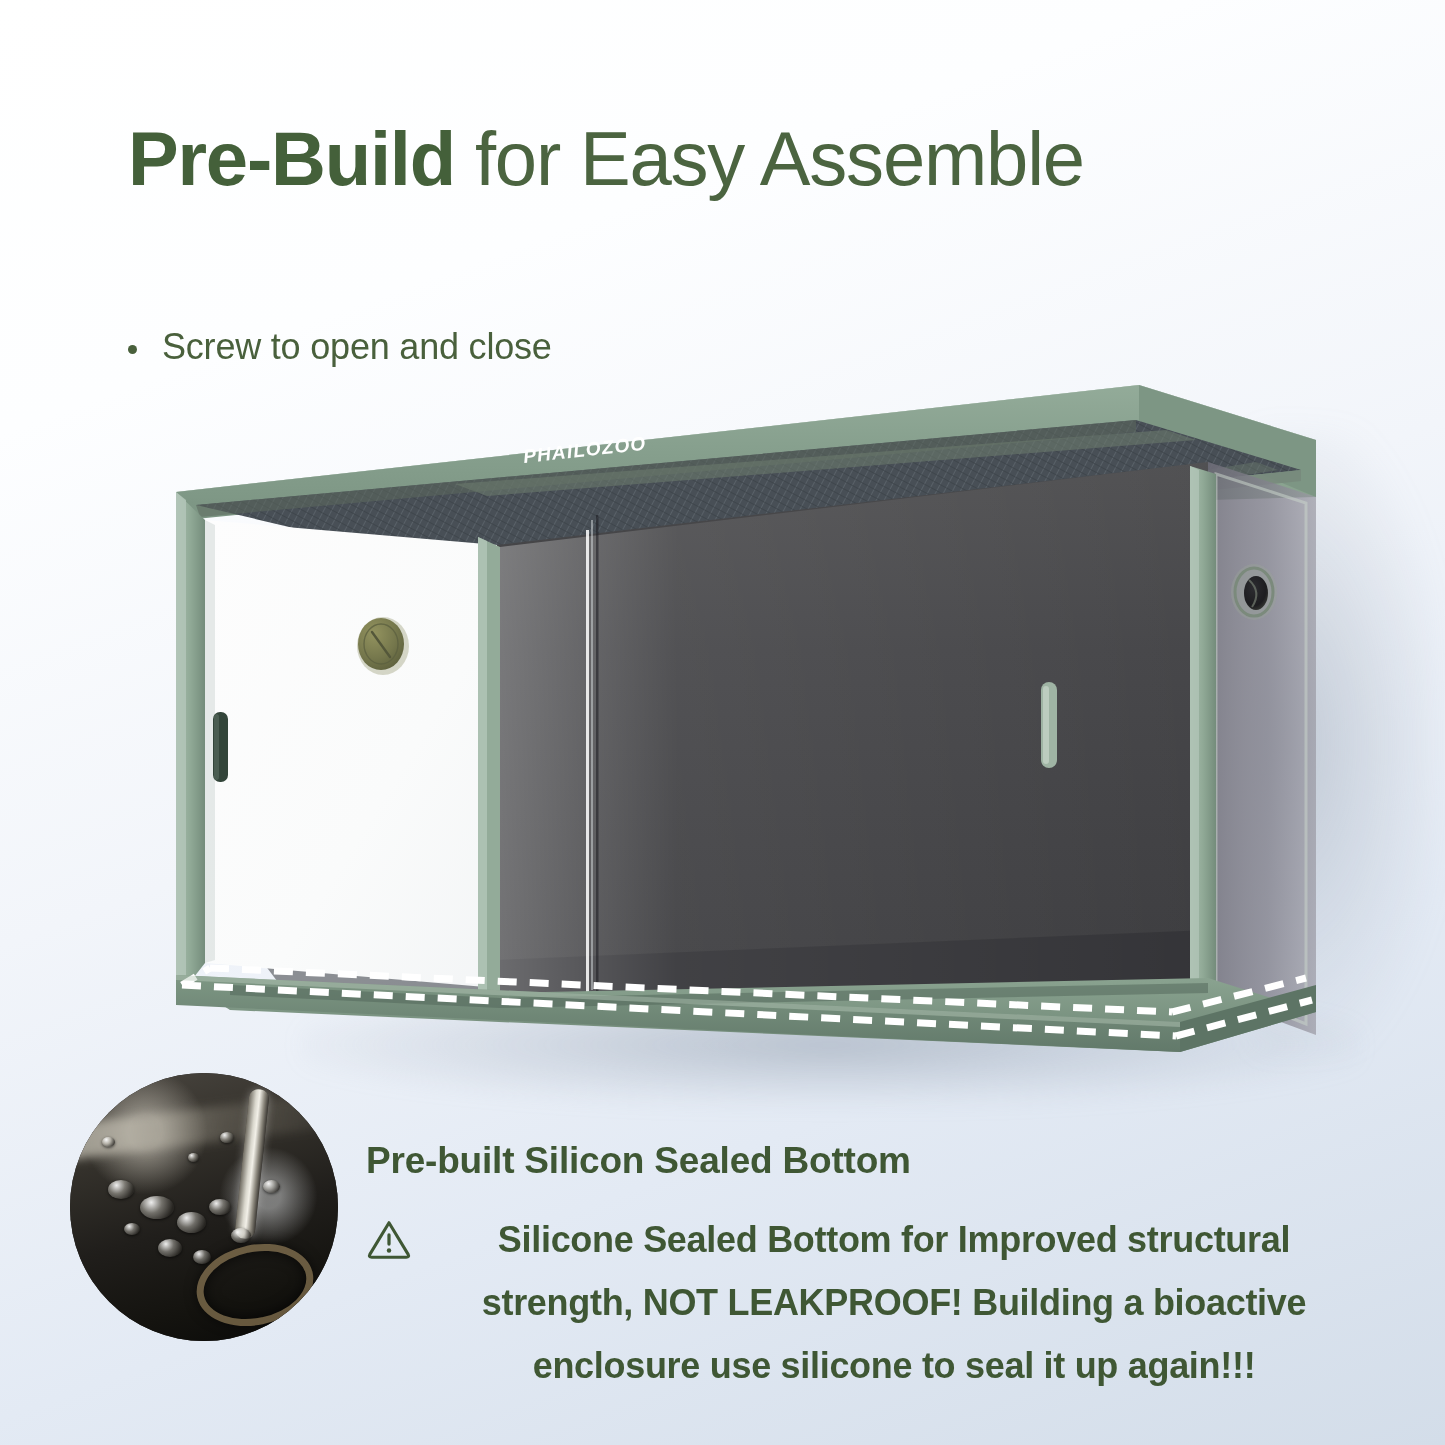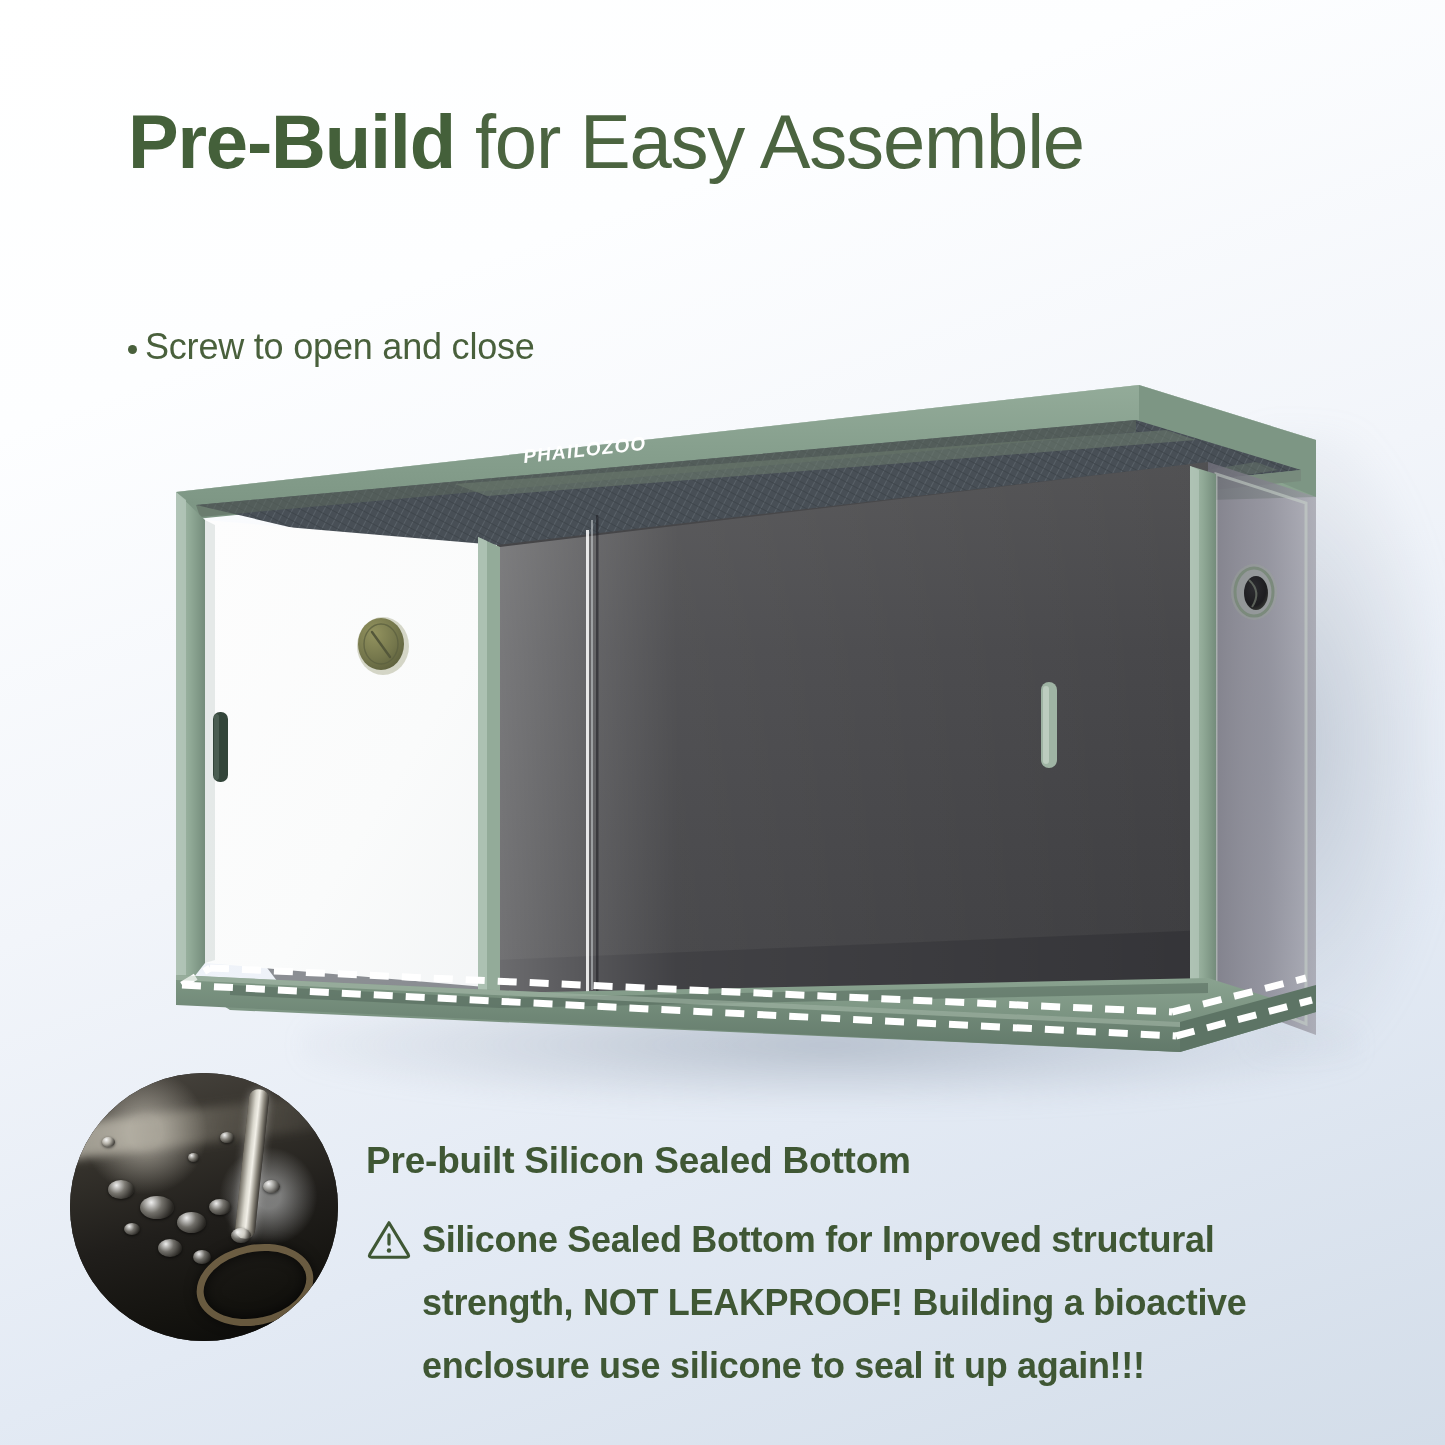--- a/index.html
+++ b/index.html
@@ -13,21 +13,21 @@
   #page{
     position:relative;
     width:1445px; height:1445px;
     background:linear-gradient(160deg,#ffffff 0%,#fdfeff 22%,#f2f5fa 48%,#e3eaf4 72%,#d3dde9 100%);
     overflow:hidden;
   }
 
   
   .headline{
     position:absolute;
-    left:128px; top:103px;
+    left:128px; top:120px;
     width:1260px;
     font-size:76px;
     line-height:1.02;
     color:#445f3b;
     letter-spacing:-1.2px;
     white-space:nowrap;
   }
   .headline .strong{ font-weight:bold; color:#44603a; }
   .headline .light{ font-weight:normal; color:#4b6440; }
 
@@ -39,21 +39,21 @@
     color:#3f5734;
     letter-spacing:-0.2px;
     white-space:nowrap;
   }
 
   .bullet-row{
     position:absolute;
     left:128px; top:326px;
     display:flex;
     align-items:center;
-    gap:8px;
+    gap:25px;
     white-space:nowrap;
   }
   .bullet-dot{
     width:9px; height:9px;
     border-radius:50%;
     background:#49603c;
     flex:0 0 auto;
     margin-top:4px;
   }
   .bullet-text{
@@ -69,20 +69,21 @@
     font-weight:bold;
     color:#3f5734;
     letter-spacing:-0.2px;
     white-space:nowrap;
   }
 
   .warn-block{
     position:absolute;
     left:366px; top:1208px;
     width:1000px;
+    text-align:center;
   }
   .warn-line{
     display:flex;
     align-items:flex-start;
     font-size:36px;
     line-height:63px;
     color:#3f5734;
     font-weight:bold;
     letter-spacing:-0.3px;
   }

